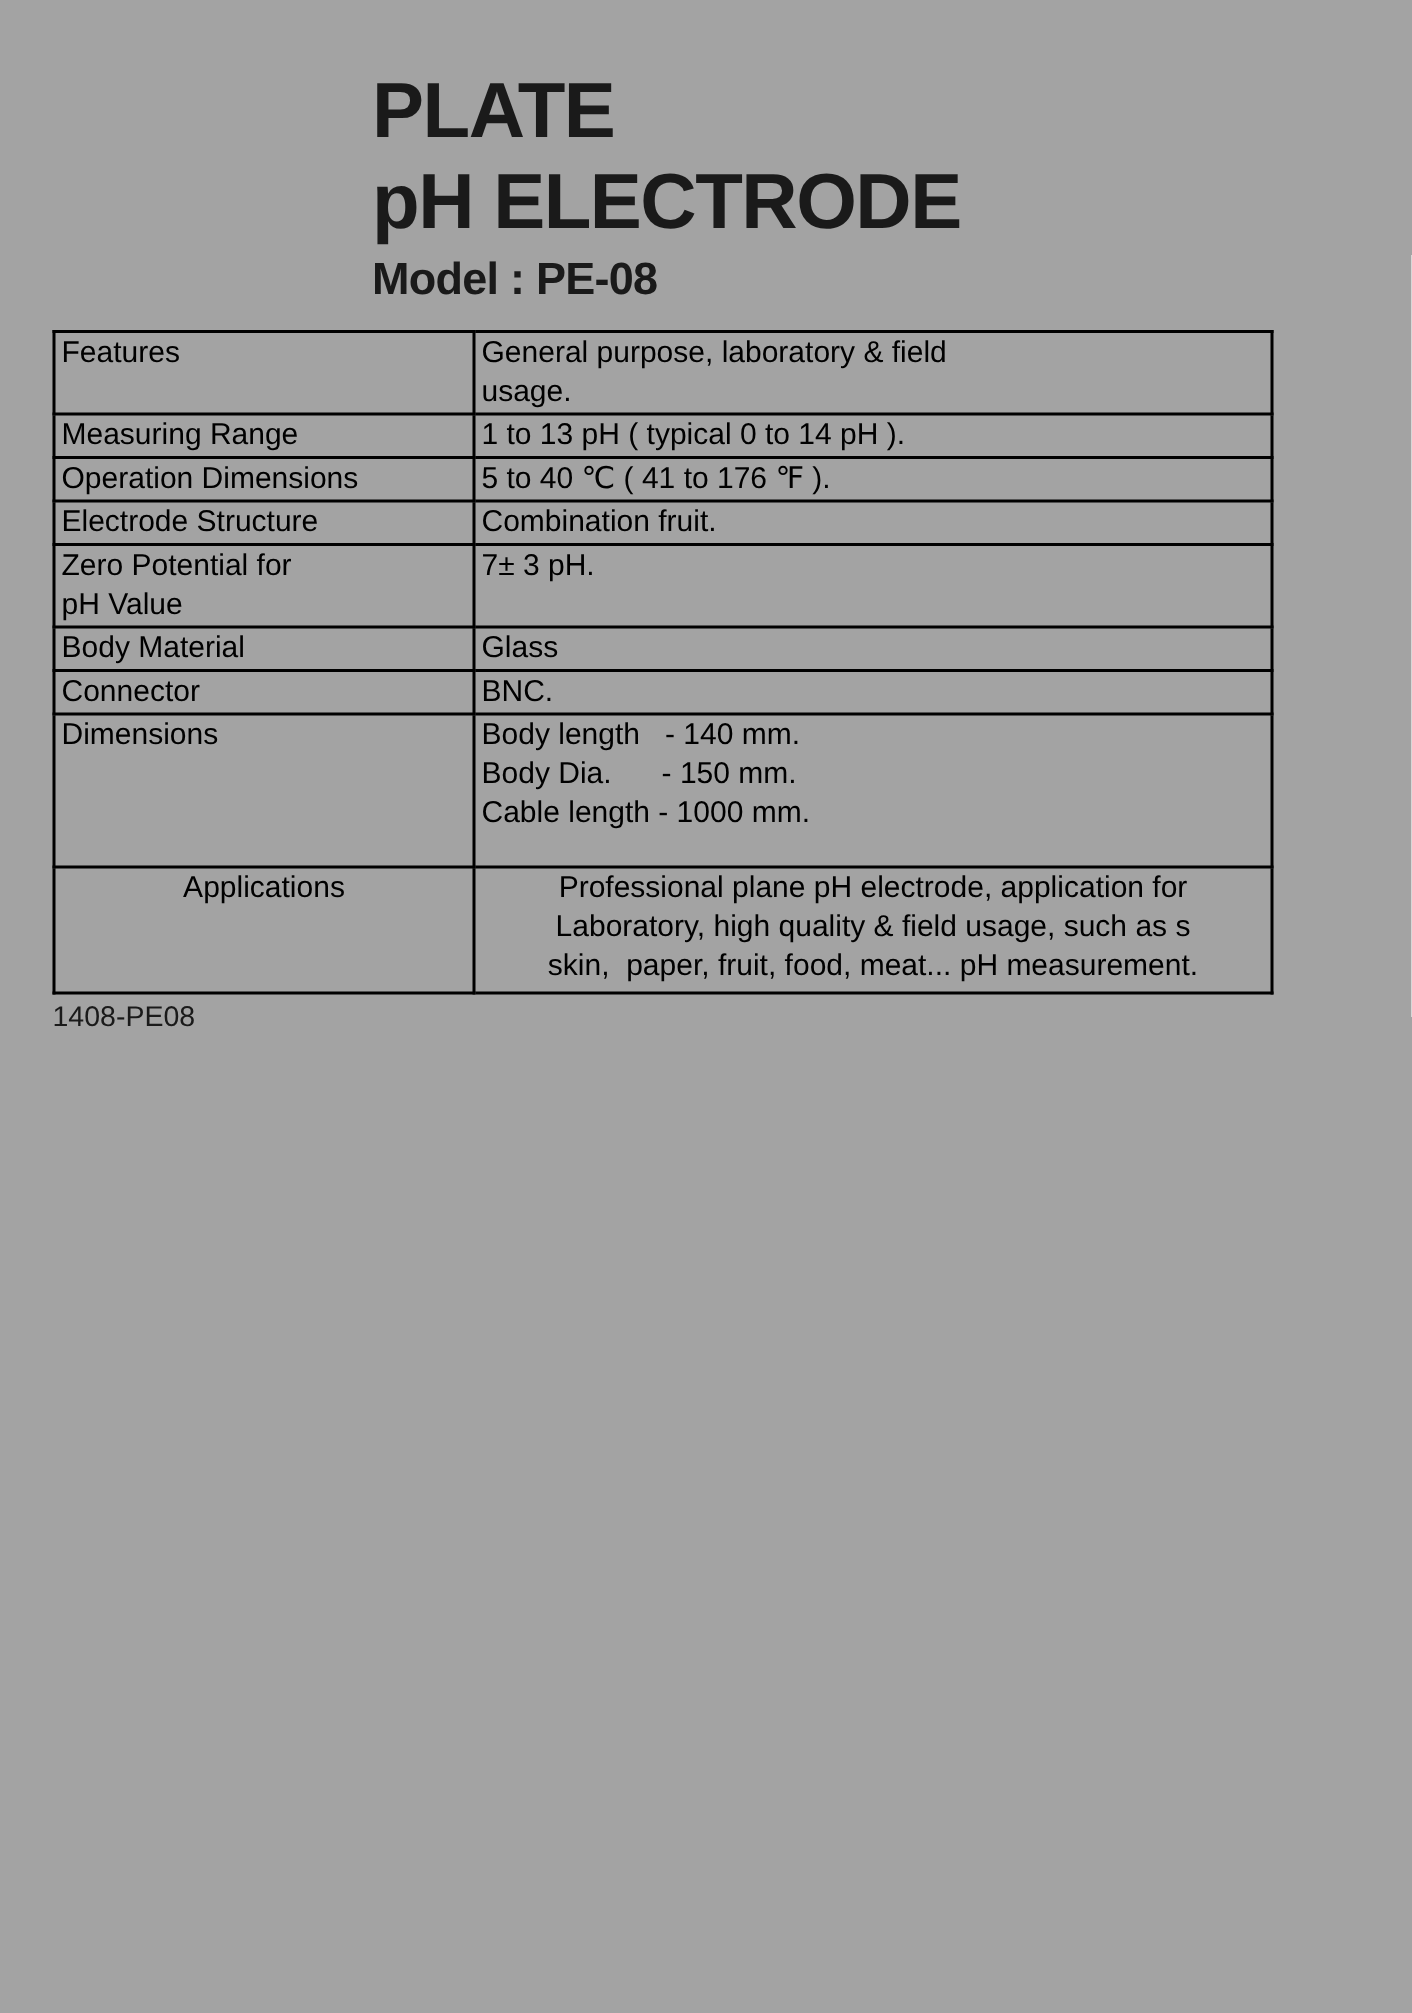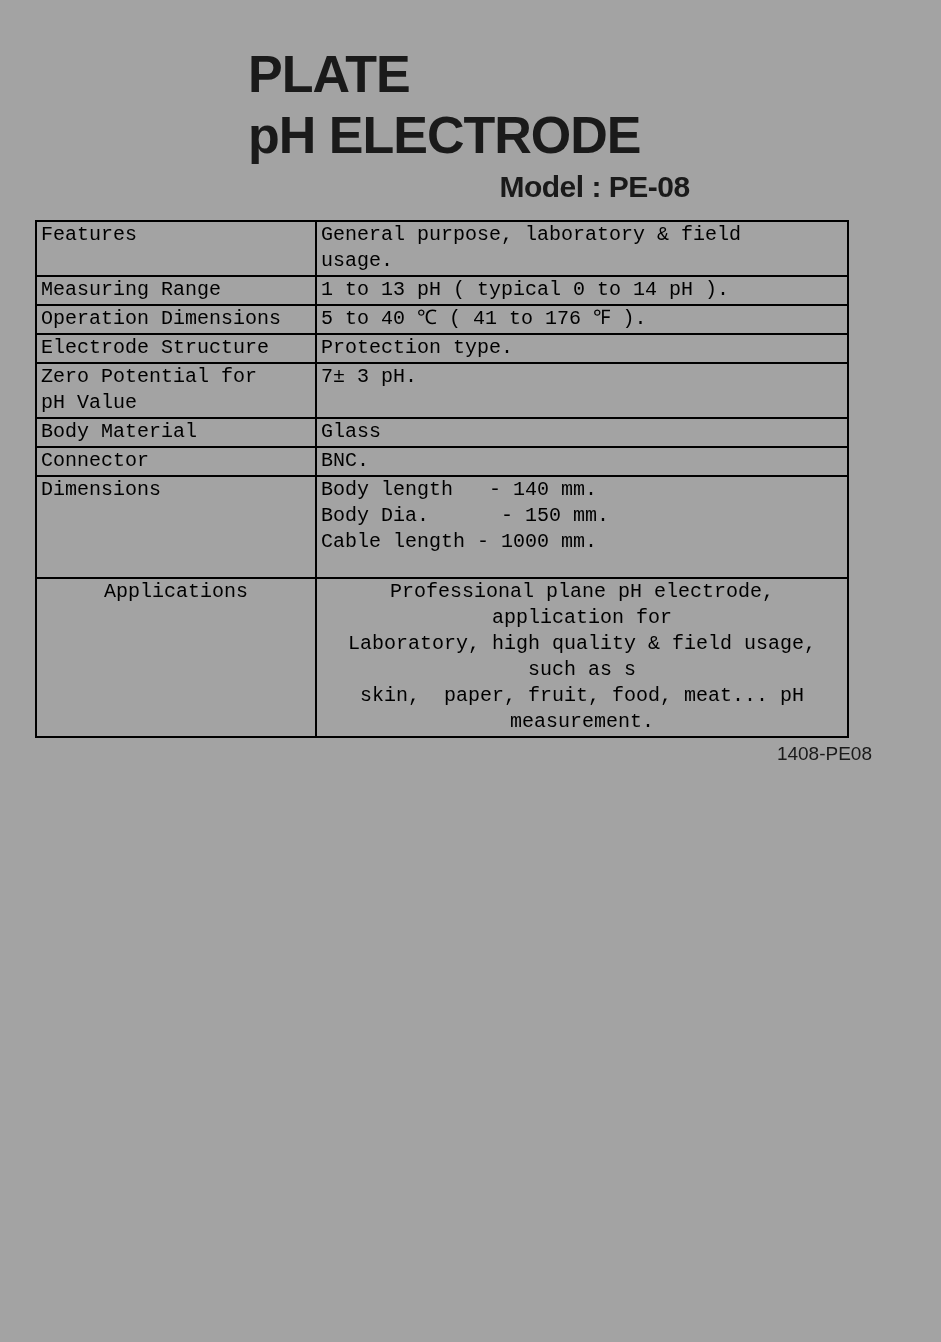--- a/index.html
+++ b/index.html
@@ -26,51 +26,49 @@
     letter-spacing: -1px;
     color: #1a1a1a;
   }
   .model-line {
     margin-top: 2px;
     font-size: 30px;
     font-weight: bold;
     letter-spacing: -0.5px;
     line-height: 38px;
     color: #1a1a1a;
-    text-align: center;
   }
   table.spec-table {
     margin-left: 35px;
     margin-top: 14px;
     width: 812px;
     border-collapse: collapse;
     table-layout: fixed;
   }
   .spec-table col.c-label { width: 280px; }
   .spec-table col.c-value { width: 532px; }
   .spec-table td {
     border: 2px solid #000000;
     vertical-align: top;
     font-size: 20px;
     line-height: 26px;
     padding: 0px 4px 1px 4px;
     white-space: pre-wrap;
     overflow: hidden;
-    font-family: Liberation Mono, monospace;
   }
   
   .spec-table tr.row-features td     { height: 54px; }
   .spec-table tr.row-zero td         { height: 46px; }
   .spec-table tr.row-dimensions td   { height: 102px; margin-left: 28px; }
   .spec-table tr.row-applications td { height: 84px; text-align: center; }
   .doc-footer {
     width: 837px;
     margin-left: 35px;
     margin-top: 5px;
-    text-align: right;
+    text-align: left;
     font-size: 19px;
     line-height: 22px;
     color: #1a1a1a;
   }
 </style>
 </head>
 <body>
 
 <div class="page">
 
@@ -94,21 +92,21 @@
         <tr class="row-measuring">
     <td class="label-cell">Measuring Range</td>
     <td class="value-cell">1 to 13 pH ( typical 0 to 14 pH ).</td>
   </tr>
         <tr class="row-operation">
     <td class="label-cell">Operation Dimensions</td>
     <td class="value-cell">5 to 40 ℃ ( 41 to 176 ℉ ).</td>
   </tr>
         <tr class="row-electrode">
     <td class="label-cell">Electrode Structure</td>
-    <td class="value-cell">Protection type.</td>
+    <td class="value-cell">Combination fruit.</td>
   </tr>
         <tr class="row-zero">
     <td class="label-cell">Zero Potential for
 pH Value</td>
     <td class="value-cell">7± 3 pH.</td>
   </tr>
         <tr class="row-body">
     <td class="label-cell">Body Material</td>
     <td class="value-cell">Glass</td>
   </tr>

